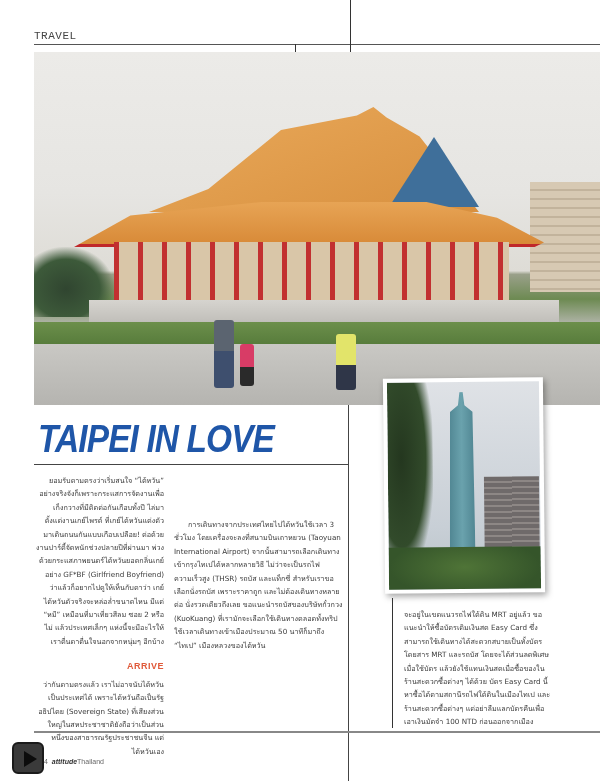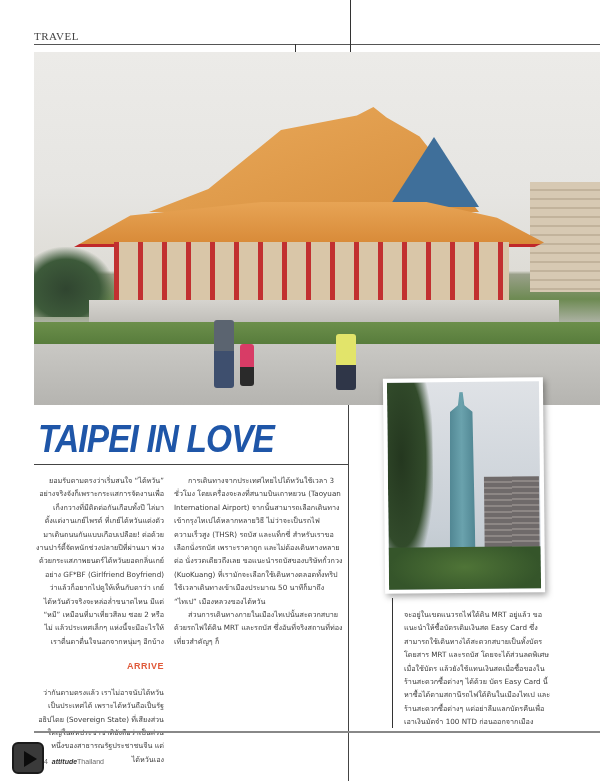--- a/index.html
+++ b/index.html
@@ -1,19 +1,19 @@
 <!DOCTYPE html>
 <html><head>
 <meta charset="utf-8">
 <style>
   * { box-sizing: border-box; margin: 0; padding: 0; }
   html, body { width: 600px; height: 781px; background: #ffffff; overflow: hidden; }
   body { position: relative; font-family: "DejaVu Sans", "Liberation Sans", sans-serif; color: #333; }
 
-  .section-label { position: absolute; left: 34px; top: 30px; font-family: Liberation Serif, serif; font-size: 11px; letter-spacing: 0.5px; color: #444; }
+  .section-label { position: absolute; left: 34px; top: 30px; font-family: Liberation Mono, monospace; font-size: 11px; letter-spacing: 0.5px; color: #444; }
   .rule { position: absolute; background: #555; }
   .rule-top { left: 34px; top: 44px; width: 566px; height: 1px; }
   .vrule-top-a { left: 350px; top: 0; width: 1px; height: 53px; background:#333; }
   .vrule-top-b { left: 295px; top: 44px; width: 1px; height: 8px; background:#333; }
 
   
   .hero { position: absolute; left: 34px; top: 52px; width: 566px; height: 353px; overflow: hidden;
           background: linear-gradient(#ecebe8 0%, #e6e5e2 40%, #dedcd6 62%, #9aa08a 63%, #6d8a52 70%, #bbbbb6 78%, #c5c4c0 100%); }
   .hero .building-right { position:absolute; right:0; top:130px; width:70px; height:110px; background: repeating-linear-gradient(180deg,#d7c9b3 0 7px,#c2b39c 7px 9px); }
   .hero .trees-left { position:absolute; left:0; top:195px; width:80px; height:70px; background: radial-gradient(ellipse at 40% 60%, #304530 0%, #3d5a3a 50%, transparent 72%); }
@@ -38,25 +38,25 @@
   .inset { position:absolute; left:384px; top:378px; width:160px; height:215px; background:#fff; padding:4px; box-shadow: 2px 3px 6px rgba(0,0,0,0.35); transform: rotate(-0.6deg); }
   .inset-img { width:100%; height:100%; position:relative; overflow:hidden; background: linear-gradient(#dfe2e6,#c8cfd6 70%,#b9c3c8); }
   .inset-img .tree-l { position:absolute; left:0; top:0; width:45px; height:190px; background: radial-gradient(ellipse at 30% 40%, #24371f 0%, #324b2b 55%, transparent 75%); }
   .inset-img .tower { position:absolute; left:58px; top:10px; width:32px; height:165px; background: linear-gradient(90deg,#4a7f8c,#6aa2ad 50%,#4a7f8c); clip-path: polygon(45% 0,55% 0,60% 8%,85% 12%,90% 100%,10% 100%,15% 12%,40% 8%); }
   .inset-img .bldg { position:absolute; left:96px; top:95px; width:55px; height:90px; background: repeating-linear-gradient(180deg,#6f6a6a 0 4px,#8d8785 4px 6px); }
   .inset-img .foliage { position:absolute; left:0; top:165px; width:100%; height:50px; background: radial-gradient(ellipse at 50% 40%, #4f7437 0%, #35552a 70%); }
 
   
   .col { position:absolute; font-size:7.2px; line-height:13.4px; color:#3a3a3a; }
   .col p { text-indent: 0; }
-  .col .indent { text-indent: 14px; }
+  .col .indent { text-indent: 14px; margin-top: 44px; }
   .col1 { left:36px; top:474px; width:128px;text-align:right; }
   .col2 { left:174px; top:474px; width:170px; }
   .col3 { left:404px; top:608px; width:150px; }
-  .subhead { font-family:"Liberation Sans", sans-serif; font-weight:bold; color:#e05a3a; font-size:9px; letter-spacing:0.5px; margin-top:12px; margin-bottom:12px; }
+  .subhead { font-family:"Liberation Sans", sans-serif; font-weight:bold; color:#e05a3a; font-size:9px; letter-spacing:0.5px; margin-top:12px; margin-bottom:4px; }
   .vrule-col3 { left:392px; top:598px; width:1px; height:130px; background:#333; }
   .rule-bottom { left:34px; top:731px; width:566px; height:2px; background:#888; }
 
   
   .play-btn { position:absolute; left:12px; top:742px; width:32px; height:32px; background:#3a3a3a; border:2px solid #1b1b1b; border-radius:6px; }
   .play-btn::after { content:""; position:absolute; left:10px; top:7px; border-left:13px solid #0c0c0c; border-top:8px solid transparent; border-bottom:8px solid transparent; }
   .folio { position:absolute; left:44px; top:758px; font-family:"Liberation Sans", sans-serif; font-size:7px; color:#666; }
   .folio b { font-style:italic; color:#333; }
 </style>
 </head>
@@ -96,21 +96,20 @@
 </div>
 
 <div class="col col1">
   <p>ยอมรับตามตรงว่าเริ่มสนใจ “ไต้หวัน” อย่างจริงจังก็เพราะกระแสการจัดงานเพื่อเก็งกวางที่มีติดต่อกันเกือบทั้งปี ไล่มาตั้งแต่งานเกย์ไพรด์ ที่เกย์ไต้หวันแต่งตัวมาเดินถนนกันแบบเกือบเปลือย! ต่อด้วยงานปาร์ตี้จัดหนักช่วงปลายปีที่ผ่านมา พ่วงด้วยกระแสภาพยนตร์ไต้หวันยอดกลิ่นเกย์อย่าง GF*BF (Girlfriend Boyfriend) ว่าแล้วก็อยากไปดูให้เห็นกับตาว่า เกย์ไต้หวันตัวจริงจะหล่อล่ำขนาดไหน มีแต่ “หมี” เหมือนที่มาเที่ยวสีลม ซอย 2 หรือไม่ แล้วประเทศเล็กๆ แห่งนี้จะมีอะไรให้เราตื่นตาตื่นใจนอกจากหนุ่มๆ อีกบ้าง</p>
   <div class="subhead">ARRIVE</div>
   <p>ว่ากันตามตรงแล้ว เราไม่อาจนับไต้หวันเป็นประเทศได้ เพราะไต้หวันถือเป็นรัฐอธิปไตย (Sovereign State) ที่เสียงส่วนใหญ่ในสหประชาชาติยังถือว่าเป็นส่วนหนึ่งของสาธารณรัฐประชาชนจีน แต่ไต้หวันเอง</p>
 </div>
 
 <div class="col col2">
   <p class="indent">การเดินทางจากประเทศไทยไปไต้หวันใช้เวลา 3 ชั่วโมง โดยเครื่องจะลงที่สนามบินเถาหยวน (Taoyuan International Airport) จากนั้นสามารถเลือกเดินทางเข้ากรุงไทเปได้หลากหลายวิธี ไม่ว่าจะเป็นรถไฟความเร็วสูง (THSR) รถบัส และแท็กซี่ สำหรับเราขอเลือกนั่งรถบัส เพราะราคาถูก และไม่ต้องเดินทางหลายต่อ นั่งรวดเดียวถึงเลย ขอแนะนำรถบัสของบริษัทกั๋วกวง (KuoKuang) ที่เรามักจะเลือกใช้เดินทางตลอดทั้งทริป ใช้เวลาเดินทางเข้าเมืองประมาณ 50 นาทีก็มาถึง “ไทเป” เมืองหลวงของไต้หวัน</p>
-  <p class="indent">ส่วนการเดินทางภายในเมืองไทเปนั้นสะดวกสบายด้วยรถไฟใต้ดิน MRT และรถบัส ซึ่งอันที่จริงสถานที่ท่องเที่ยวสำคัญๆ ก็</p>
 </div>
 
 <div class="rule vrule-col3"></div>
 <div class="col col3">
   <p>จะอยู่ในเขตแนวรถไฟใต้ดิน MRT อยู่แล้ว ขอแนะนำให้ซื้อบัตรเติมเงินสด Easy Card ซึ่งสามารถใช้เดินทางได้สะดวกสบายเป็นทั้งบัตรโดยสาร MRT และรถบัส โดยจะได้ส่วนลดพิเศษเมื่อใช้บัตร แล้วยังใช้แทนเงินสดเมื่อซื้อของในร้านสะดวกซื้อต่างๆ ได้ด้วย บัตร Easy Card นี้หาซื้อได้ตามสถานีรถไฟใต้ดินในเมืองไทเป และร้านสะดวกซื้อต่างๆ แต่อย่าลืมแลกบัตรคืนเพื่อเอาเงินมัดจำ 100 NTD ก่อนออกจากเมือง</p>
 </div>
 
 <div class="rule rule-bottom"></div>
 
 <div class="play-btn">

